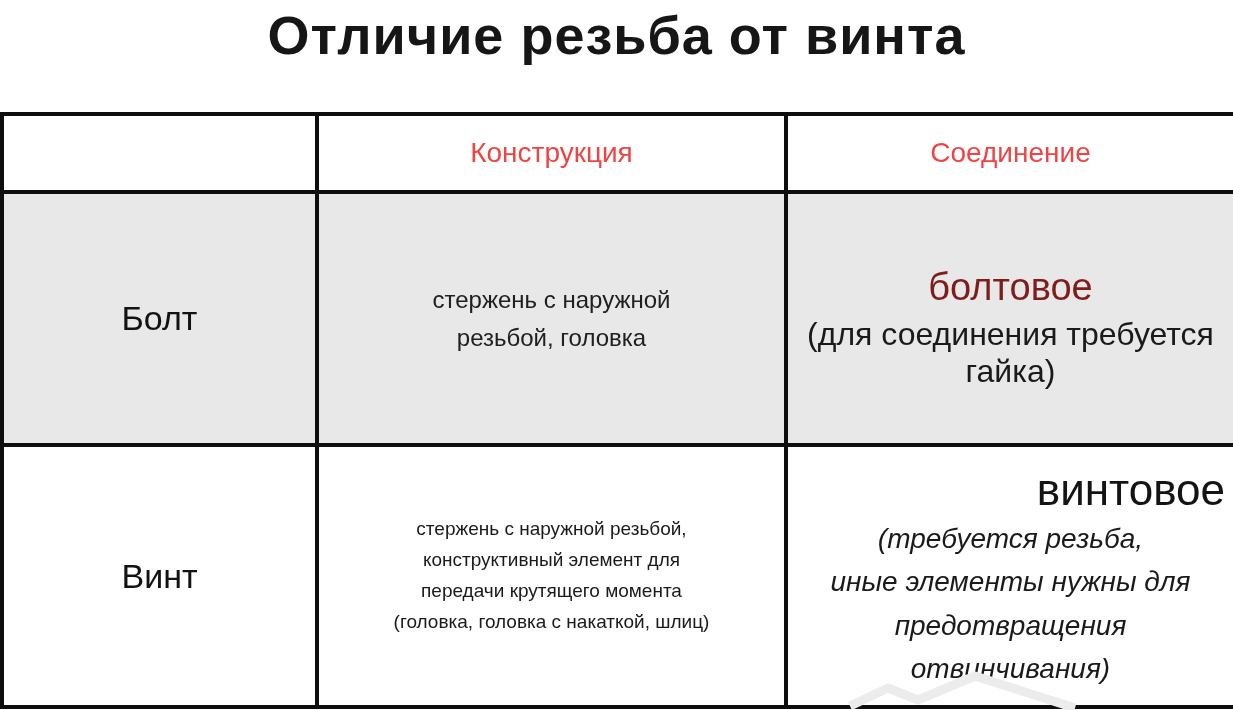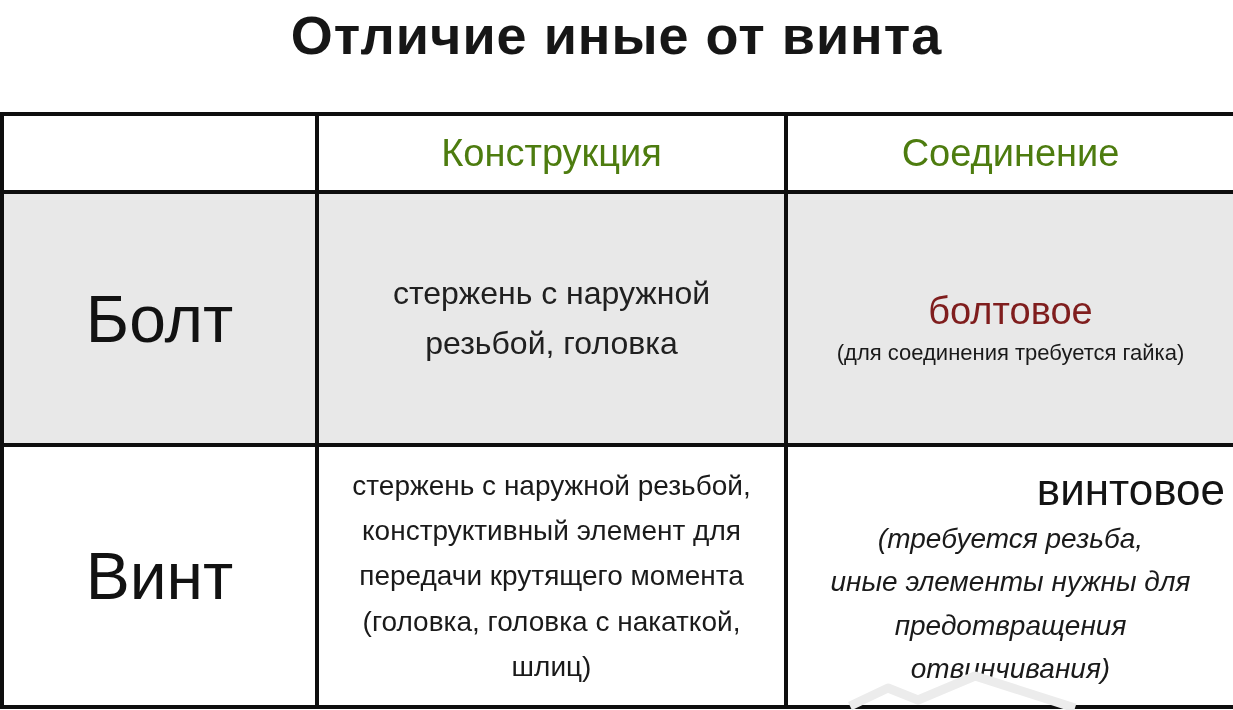--- a/index.html
+++ b/index.html
@@ -44,56 +44,56 @@
   }
   col.c1 { width: 315px; }
   col.c2 { width: 469px; }
   col.c3 { width: 449px; }
   tr.header-row { height: 78px; }
   tr.bolt-row   { height: 253px; }
   tr.vint-row   { height: 262px; }
   tr.bolt-row td { background: var(--gray-row, #e8e8e8); }
   tr.vint-row td { background: #ffffff; }
   .header-text {
-    font-size: 38px;
+    font-size: 28px;
     font-weight: 400;
-    color: #4d7c0f;
+    color: #ef4444;
   }
   .row-label {
-    font-size: 66px;
+    font-size: 34px;
     font-weight: 400;
     color: #121212;
   }
   .construction-1 {
-    font-size: 32px;
+    font-size: 24px;
     line-height: 1.55;
     white-space: pre-line;
     color: #202020;
   }
   .construction-2 {
-    font-size: 28px;
+    font-size: 19px;
     line-height: 1.62;
     white-space: pre-line;
     color: #1a1a1a;
     text-align: center;
   }
   .conn-main-1 {
     font-size: 38px;
     line-height: 1.3;
     color: #7f1d1d;
     margin-top: 16px;
   }
   .conn-main-2 {
     font-size: 44px;
     line-height: 1.25;
     color: #141414;
     text-align: right;
   }
   .conn-note-1 {
-    font-size: 22px;
+    font-size: 32px;
     margin-top: 4px;
     color: #1a1a1a;
   }
   .conn-note-2 {
     font-size: 28px;
     line-height: 1.55;
     white-space: pre-line;
     color: #1a1a1a;
     font-style: italic;
   }
@@ -102,21 +102,21 @@
     left: 0;
     top: 0;
     pointer-events: none;
   }
 </style>
 </head>
 <body>
 
 <div class="page">
 
-  <div class="title">Отличие иные от винта</div>
+  <div class="title">Отличие резьба от винта</div>
 
   <table class="compare">
     <colgroup>
       <col class="c1">
         <col class="c2">
         <col class="c3">
     </colgroup>
     <tbody>
         <tr class="header-row">
       <td></td>

